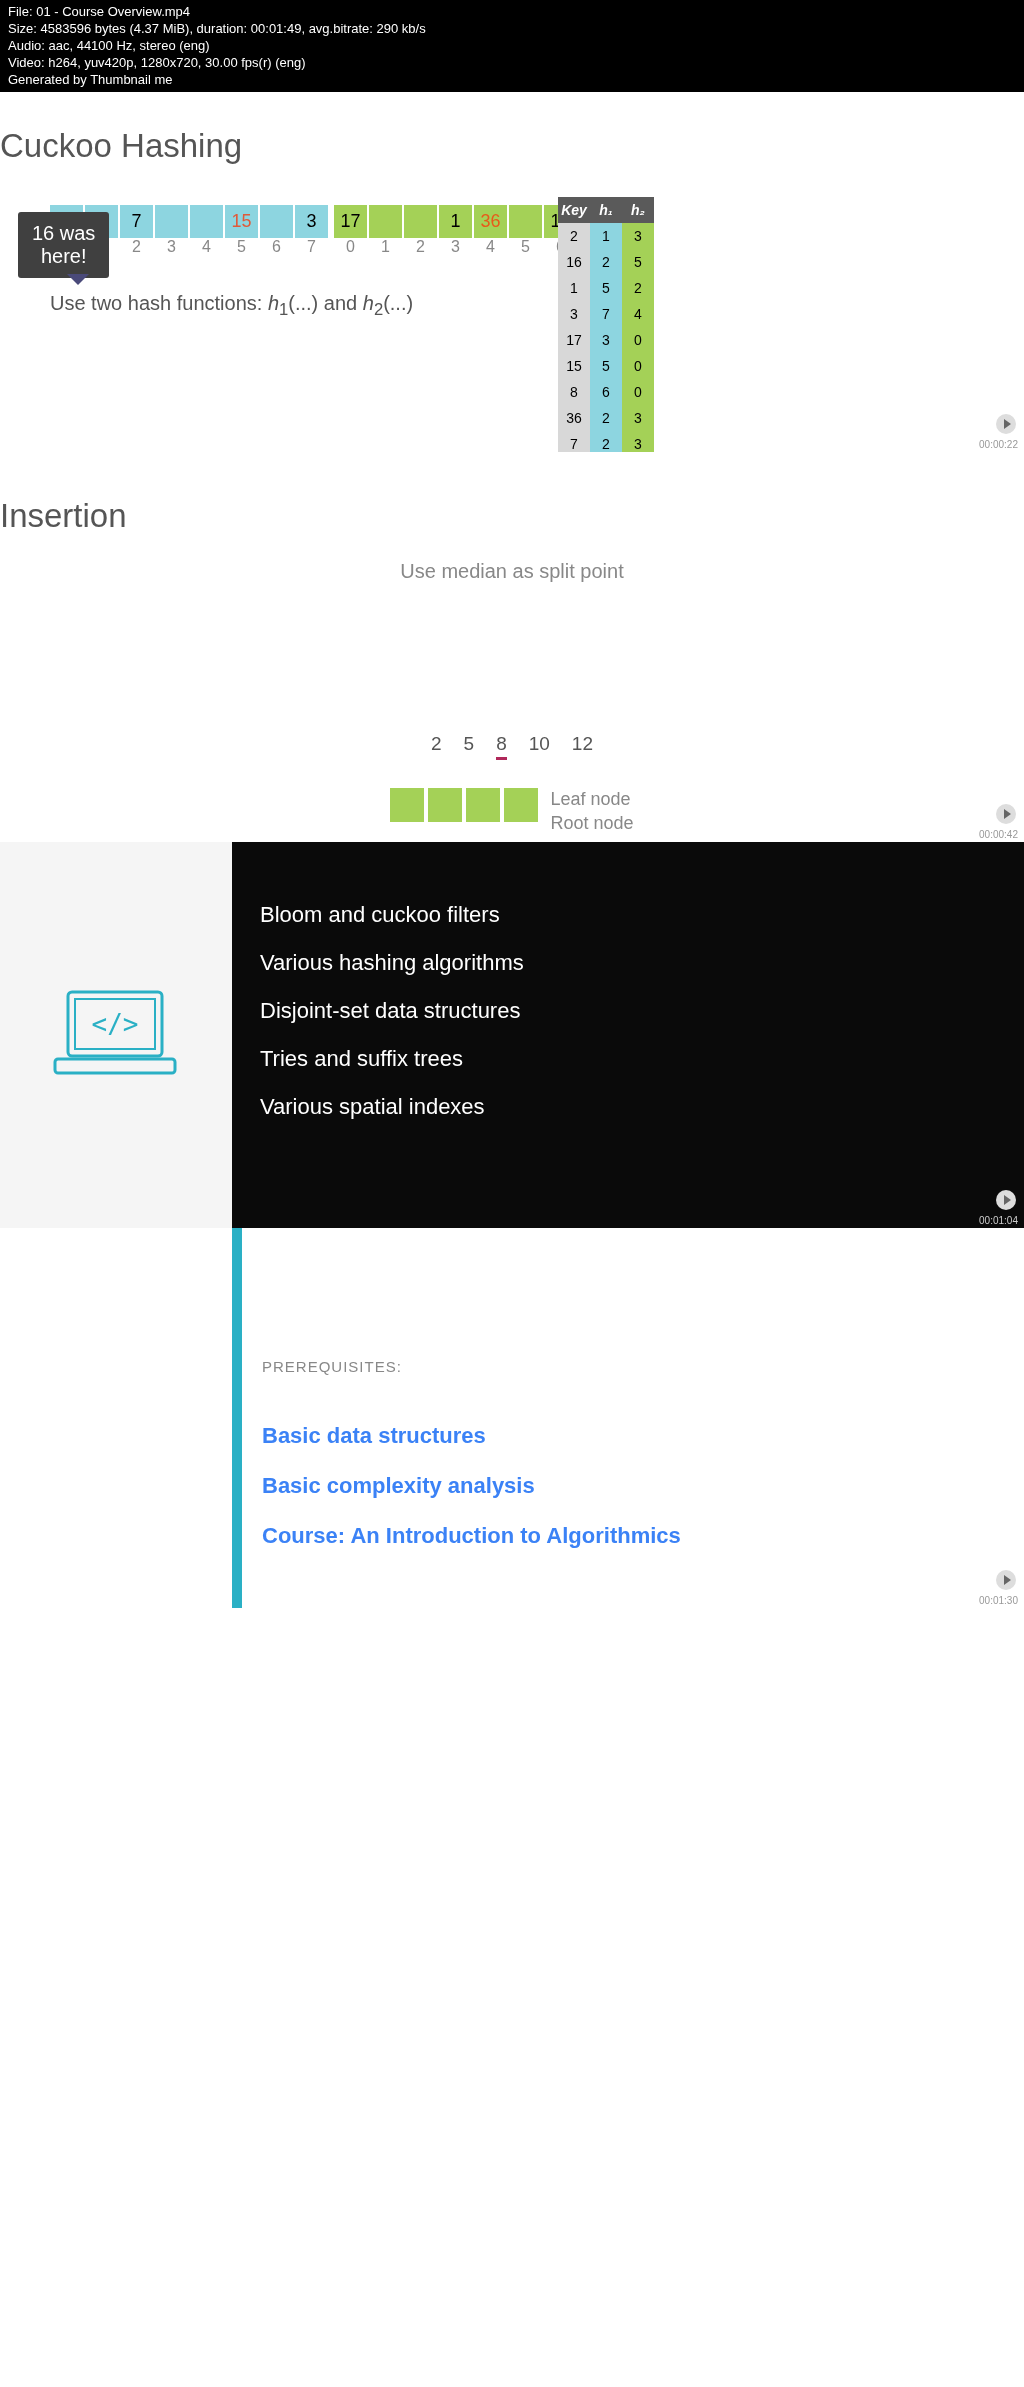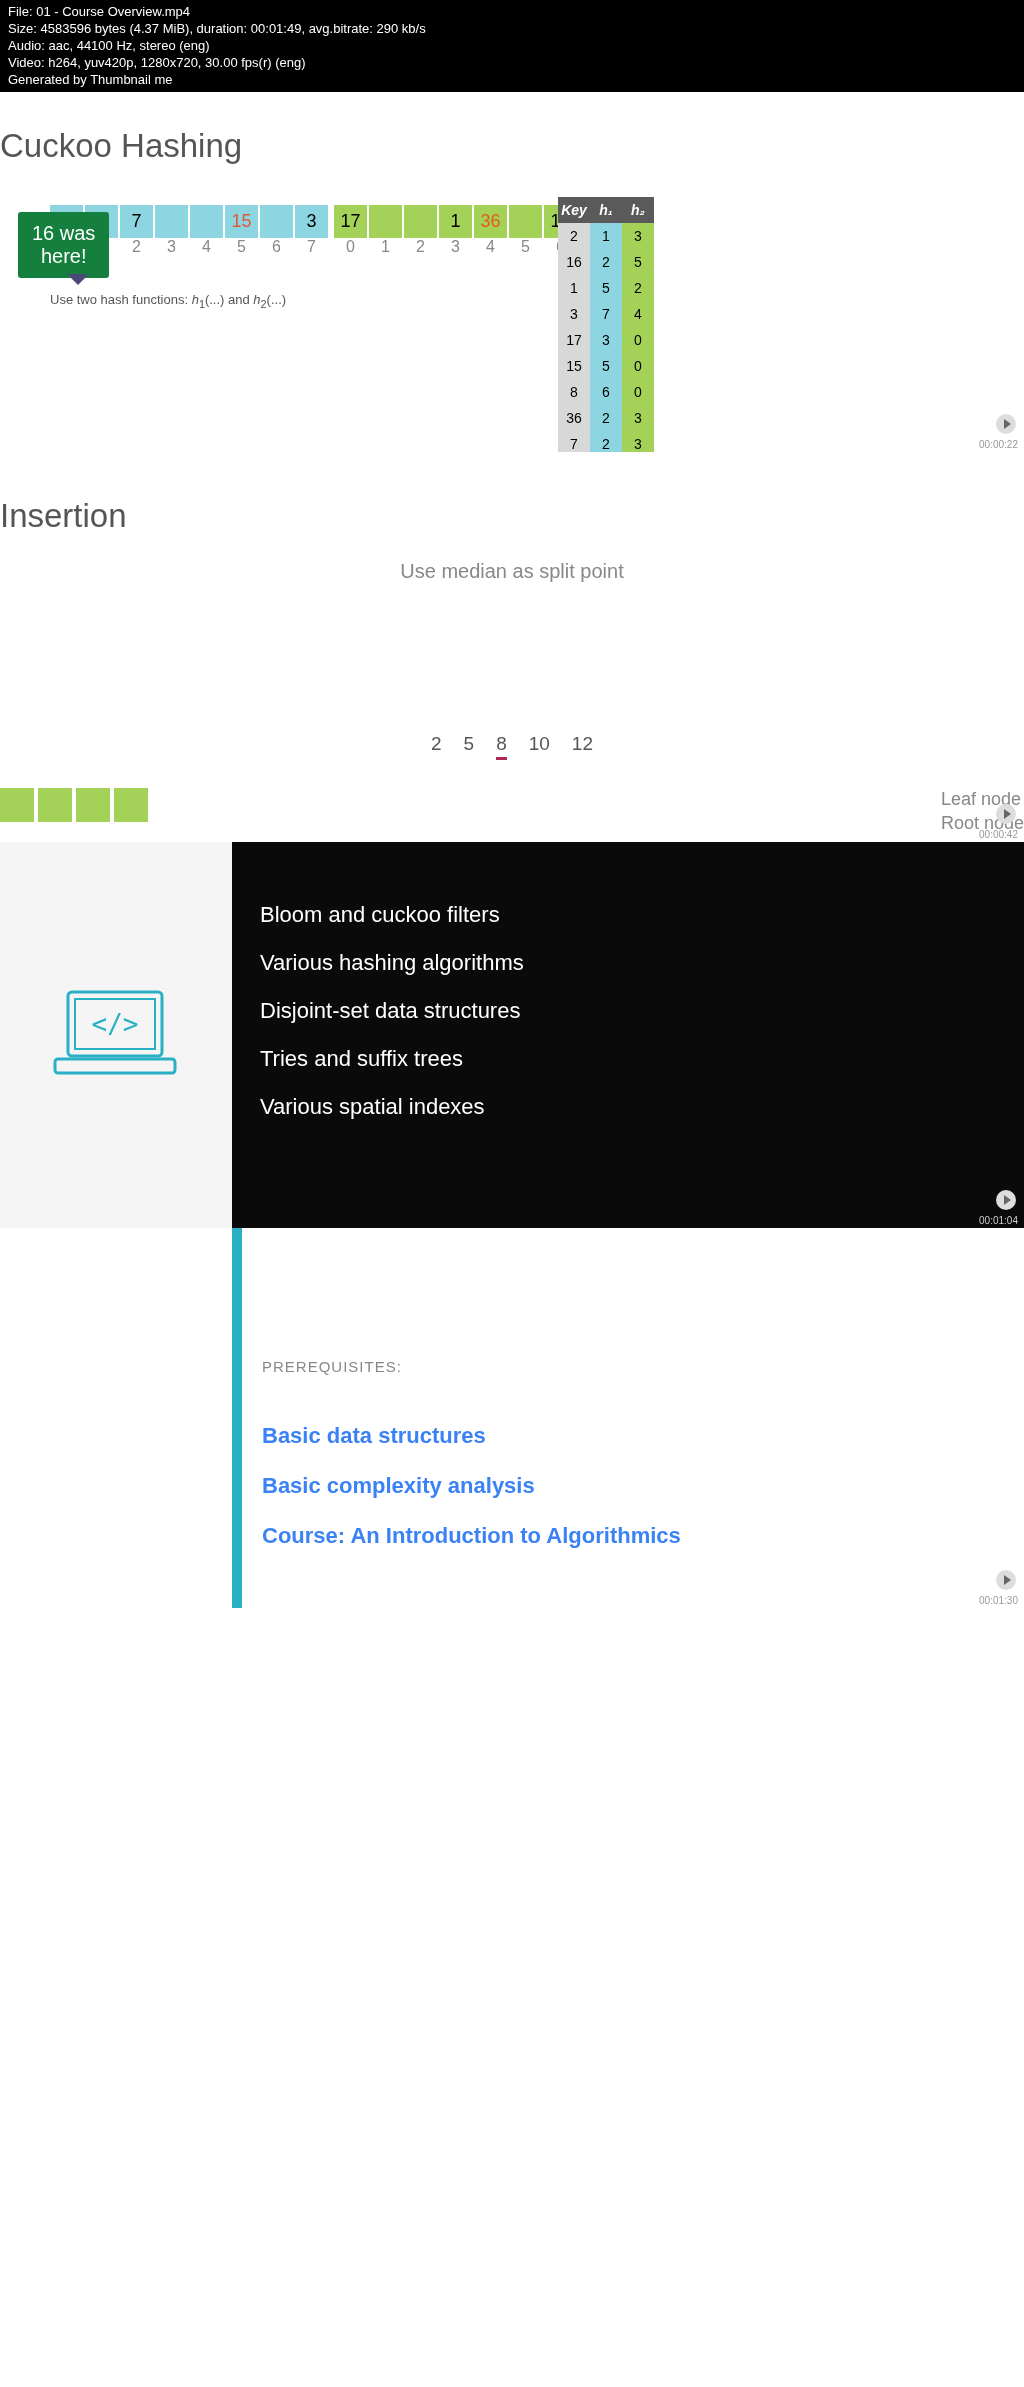--- a/index.html
+++ b/index.html
@@ -1,47 +1,47 @@
 <!DOCTYPE html>
 <html><head>
 <meta charset="utf-8">
 <style>
 *{margin:0;padding:0;box-sizing:border-box}
 body{font-family:Arial,Helvetica,sans-serif;background:#fff;width:1024px}
 .header-black{background:#000;color:#fff;padding:4px 8px;font-size:13px;line-height:1.3}
 .slide{position:relative;background:#fff;padding:20px 0}
 .slide-title{text-align:left;font-size:33px;color:#555;font-weight:400;margin:15px 0 25px}
-.callout{position:absolute;background:#15803d;color:#fff;padding:10px 14px;font-size:20px;border-radius:3px;text-align:center}
+.callout{position:absolute;background:#404040;color:#fff;padding:10px 14px;font-size:20px;border-radius:3px;text-align:center}
 .callout::after{content:'';position:absolute;bottom:-18px;right:20px;border:11px solid transparent;border-top-color:#4a4a7a}
 .hash-row{display:flex;margin-left:50px}
 .cell{width:33px;height:33px;display:flex;align-items:center;justify-content:center;font-size:18px;margin-right:2px}
 .cell.blue{background:#8dd5e0}
 .cell.green{background:#a4d157}
 .cell.red{color:#e05a3a;background:#8dd5e0}
 .cell.orange{color:#e85a1a;background:#a4d157}
 .idx-row{display:flex;margin-left:50px;color:#888;font-size:16px}
 .idx{width:33px;text-align:center;margin-right:2px}
 .extra-51{margin-left:82px;color:#555;font-size:18px}
-.caption{margin-left:50px;color:#555;font-size:13px;margin-top:15px}
+.caption{margin-left:50px;color:#555;font-size:20px;margin-top:15px}
 .hash-table{position:absolute;right:370px;top:105px}
 .ht{border-collapse:collapse}
 .ht th,.ht td{width:32px;height:26px;text-align:center;font-size:14px}
 .ht th{background:#5a5a5a;color:#fff;font-style:italic}
 .ht td.k{background:#d8d8d8}
 .ht td.h1{background:#8dd5e0}
 .ht td.h2{background:#a4d157}
 .circle-red{position:absolute;width:38px;height:38px;border:5px solid #e03a2a;border-radius:50%}
 .play-icon{position:absolute;right:8px;bottom:18px;width:20px;height:20px;background:#ddd;border-radius:50%;display:flex;align-items:center;justify-content:center}
 .play-icon::after{content:'';border-left:7px solid #666;border-top:5px solid transparent;border-bottom:5px solid transparent;margin-left:2px}
 .timestamp{position:absolute;right:6px;bottom:2px;font-size:10px;color:#999}
 .slide2{text-align:center;padding-top:30px}
 .subtitle{color:#888;font-size:20px;}
 .node-row{display:flex;justify-content:center;gap:22px;margin-top:150px;color:#555;font-size:19px}
 .node-row .sel{border-bottom:3px solid #b0285a;padding-bottom:2px}
-.leaf-row{display:flex;justify-content:space-between;margin-top:28px;align-items:flex-start}
+.leaf-row{display:flex;justify-content:center;margin-top:28px;align-items:flex-start}
 .leaf-boxes{display:flex;gap:4px}
 .leaf-box{width:34px;height:34px;background:#a4d157}
 .leaf-labels{margin-left:12px;color:#888;font-size:18px;text-align:left;line-height:1.3}
 .slide3{position:relative;height:386px;background:#f5f5f5;overflow:hidden}
 .black-panel{position:absolute;left:232px;top:0;right:0;bottom:0;background:#0a0a0a;color:#fff;padding:60px 28px}
 .teal-bar{position:absolute;left:232px;top:50px;bottom:50px;width:10px;background:#2ab0c5}
 .topic{font-size:22px;margin-bottom:22px}
 .laptop{position:absolute;left:50px;top:145px}
 .slide4{position:relative;height:380px;background:#fff}
 .teal-bar2{position:absolute;left:232px;top:0;bottom:0;width:10px;background:#2ab0c5}

